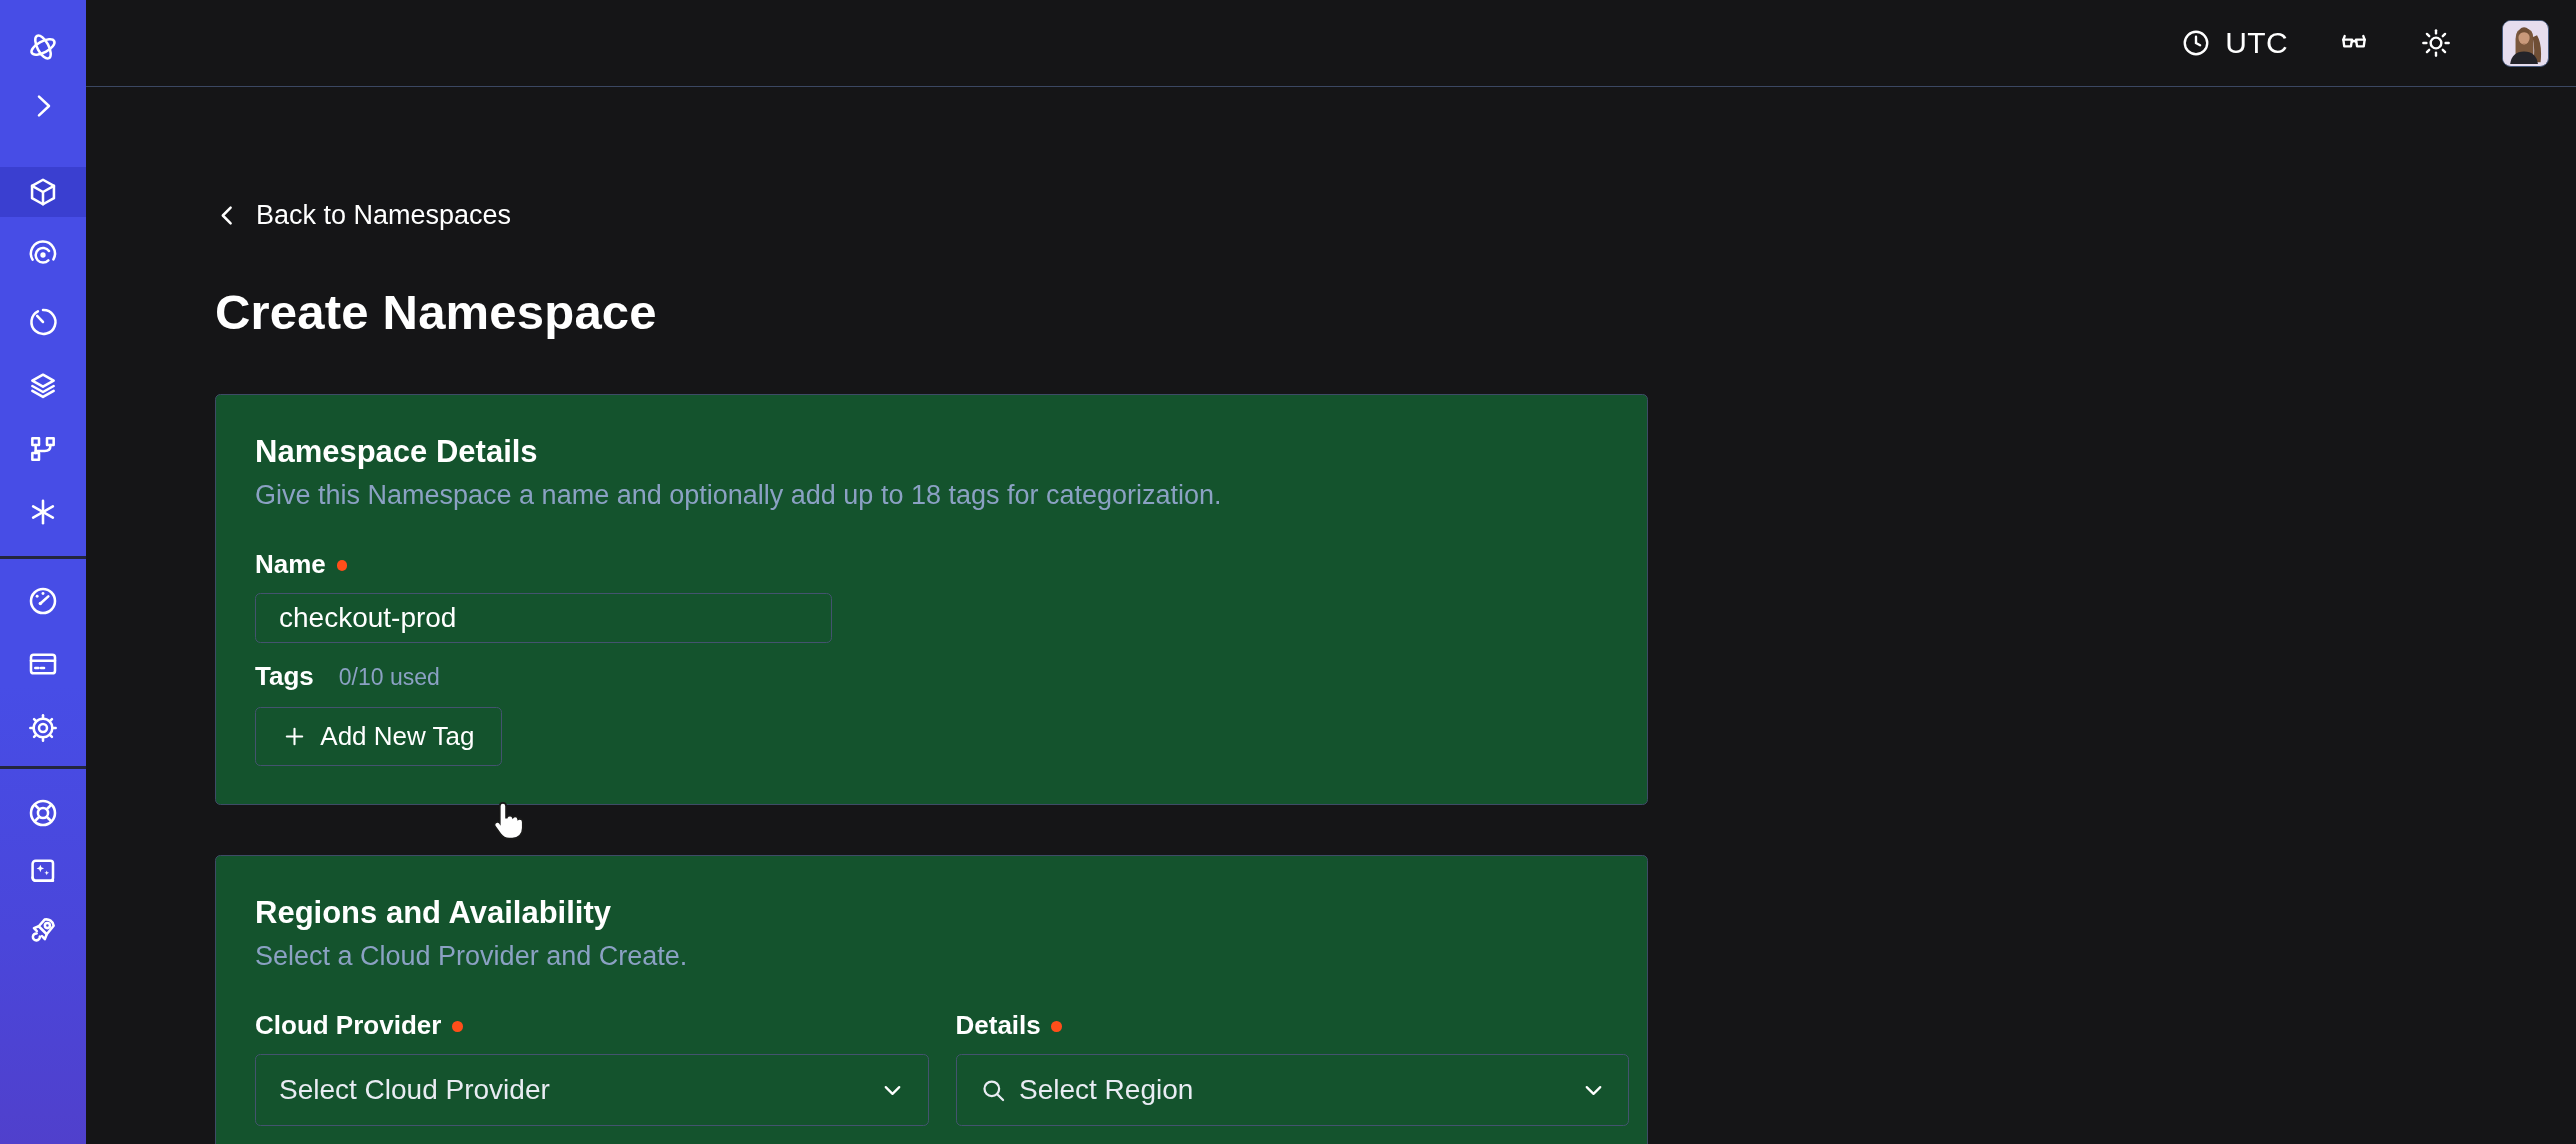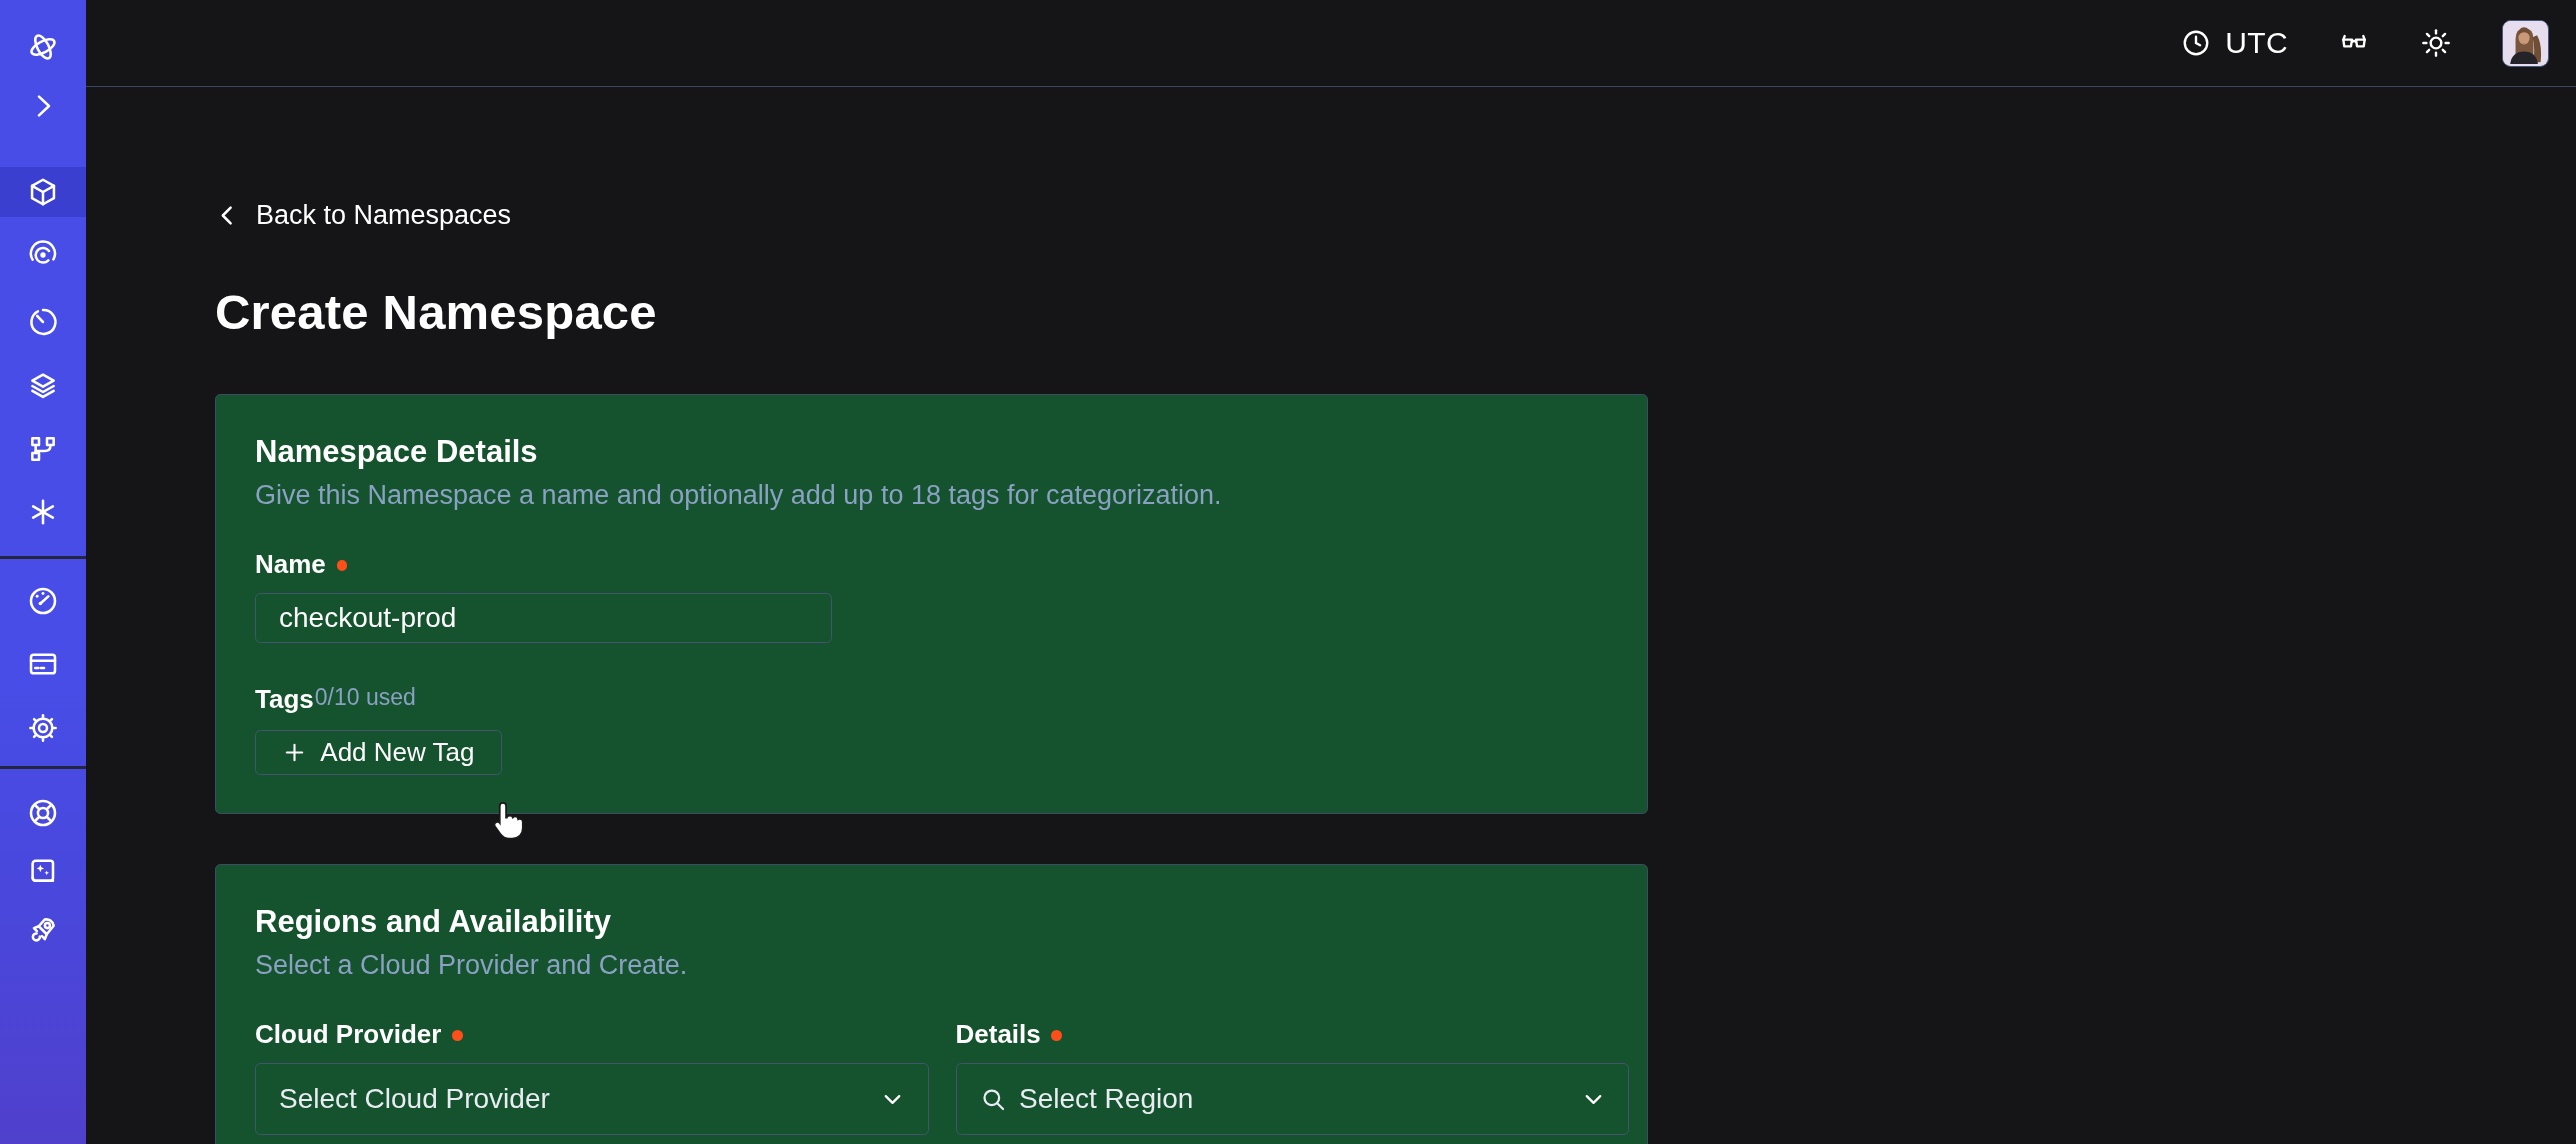--- a/index.html
+++ b/index.html
@@ -44,26 +44,26 @@
   .card-sub { margin-top:9px; font-size:27px; line-height:32px; color:#8ba1c3; }
 
   .field-label { margin-top:38px; display:flex; align-items:center; gap:10.7px;
     font-size:26px; font-weight:600; line-height:30px; }
   .req-dot { width:10.7px; height:10.7px; border-radius:50%; background:#ff4e1a; margin-top:3.6px; }
 
   .text-input { margin-top:14.3px; display:block; width:577px; height:50px;
     background:transparent; border:1.8px solid #44536f; border-radius:5.4px;
     color:#fff; font-size:28px; padding:0 23px; font-family:inherit; outline:none; }
 
-  .tags-row { margin-top:41px; display:flex; align-items:flex-start; gap:1px; }
+  .tags-row { margin-top:18px; display:flex; align-items:flex-end; gap:25px; }
   .tags-row .tags-label { font-size:26px; font-weight:600; line-height:30px; }
   .tags-row .tags-counter { font-size:23px; color:#8ba1c3; }
 
   .add-tag-btn { margin-top:16px; display:inline-flex; align-items:center; gap:14.3px;
-    height:45px; padding:0 27px; background:transparent; border:1.8px solid #44536f;
+    height:59px; padding:0 27px; background:transparent; border:1.8px solid #44536f;
     border-radius:5.4px; color:#fff; font-size:26px; font-family:inherit; cursor:pointer; }
   .add-tag-btn svg { width:23px; height:23px; stroke:#fff; stroke-width:2.2; stroke-linecap:round; }
 
   .two-col { display:grid; grid-template-columns:1fr 1fr; column-gap:27px; }
   .select { margin-top:14.3px; height:72px; border:1.8px solid #44536f; border-radius:5.4px;
     display:flex; align-items:center; padding:0 21.5px 0 23px; cursor:pointer; gap:12.5px; }
   .select .sel-text { flex:1; font-size:28px; color:#e9ecf3; }
   .select svg.chev { width:27px; height:27px; stroke:#fff; fill:none; stroke-width:2; stroke-linecap:round; stroke-linejoin:round; }
   .select svg.mag { width:27px; height:27px; stroke:#e9ecf3; fill:none; stroke-width:2; stroke-linecap:round; }
 

